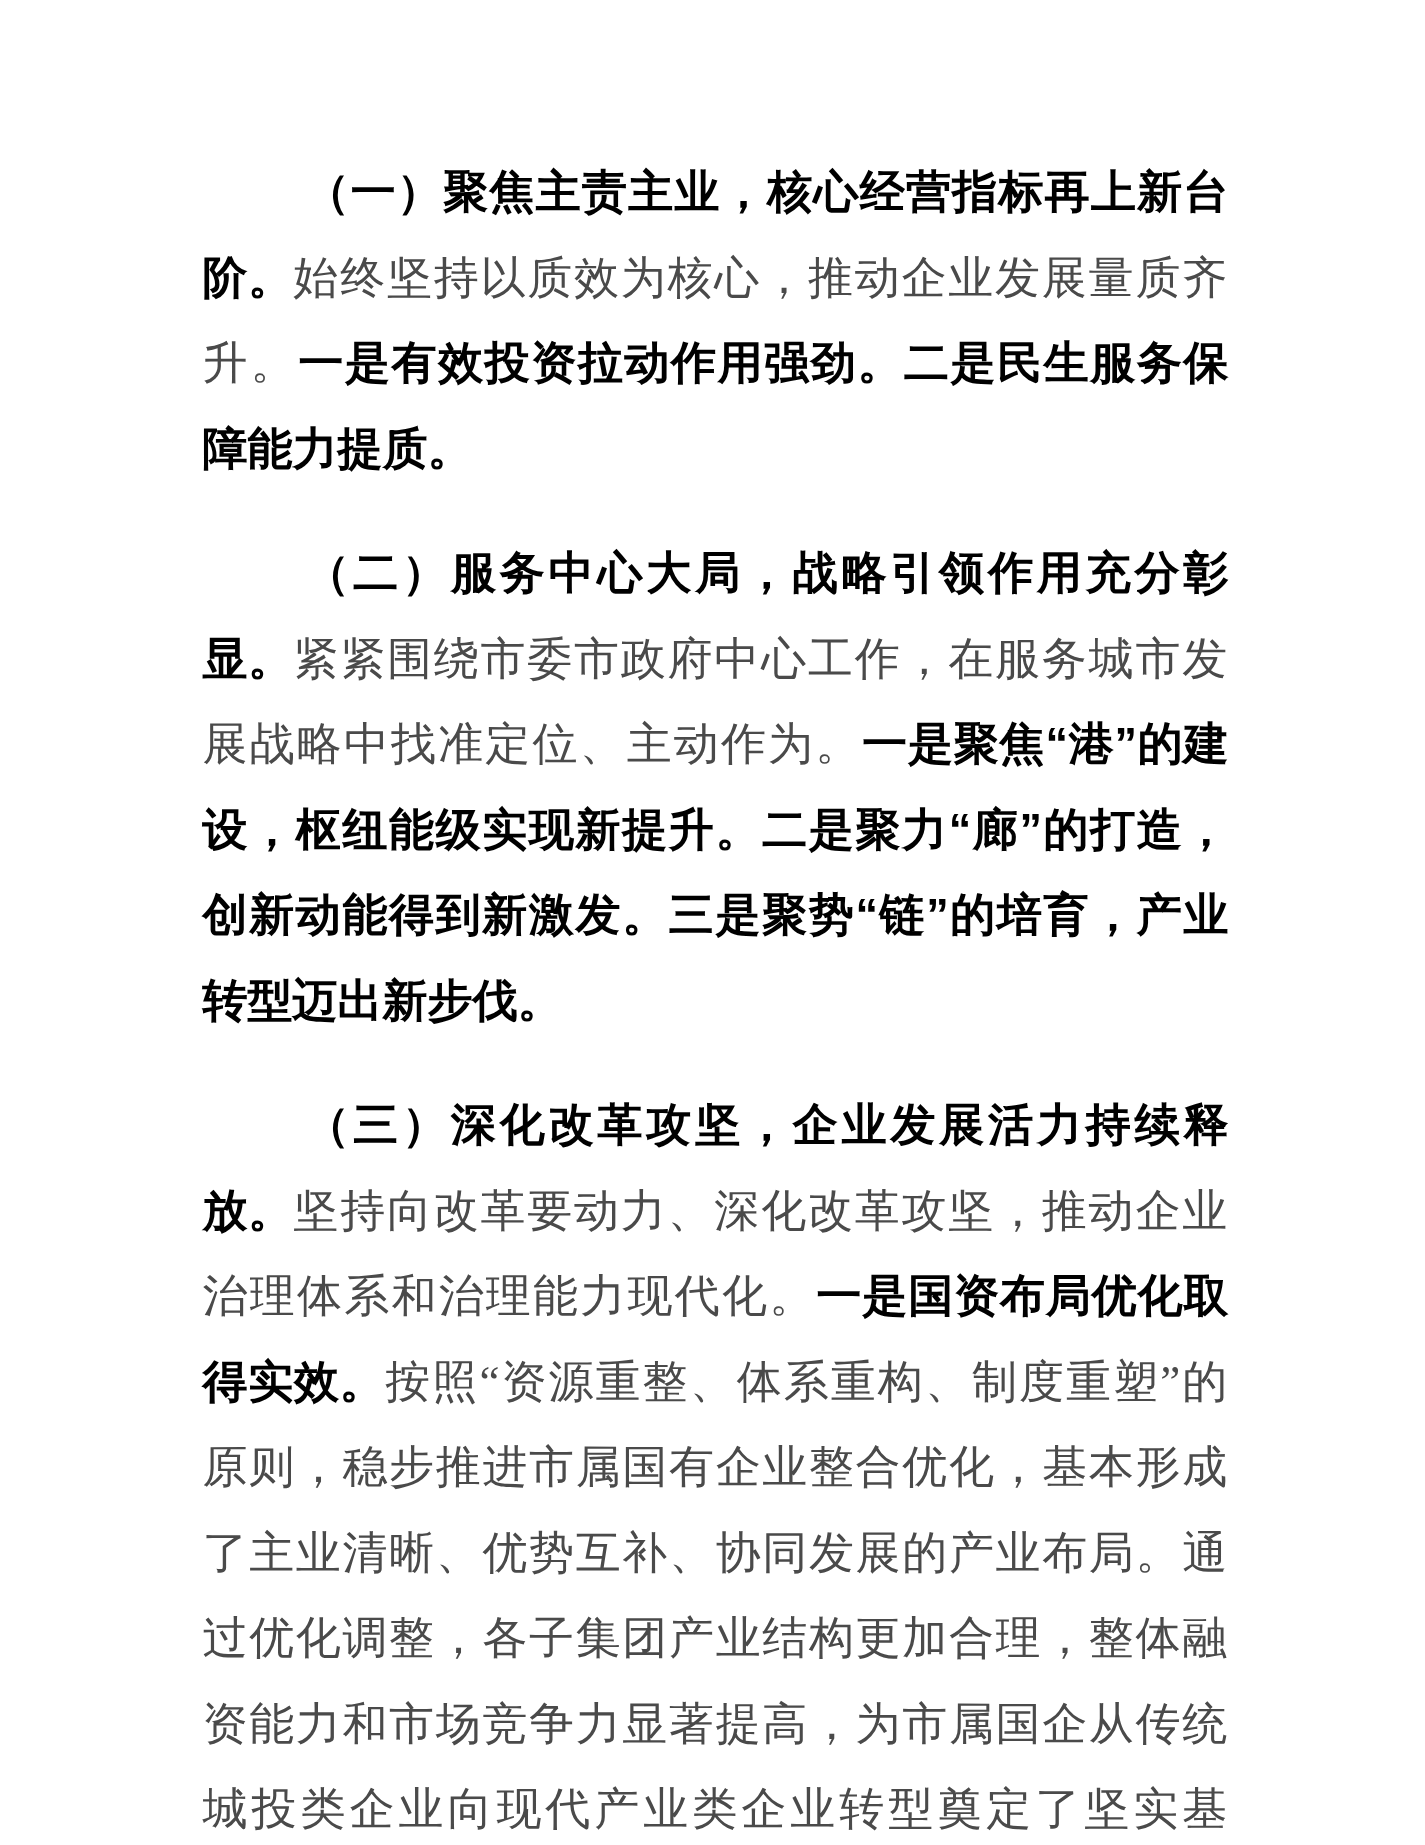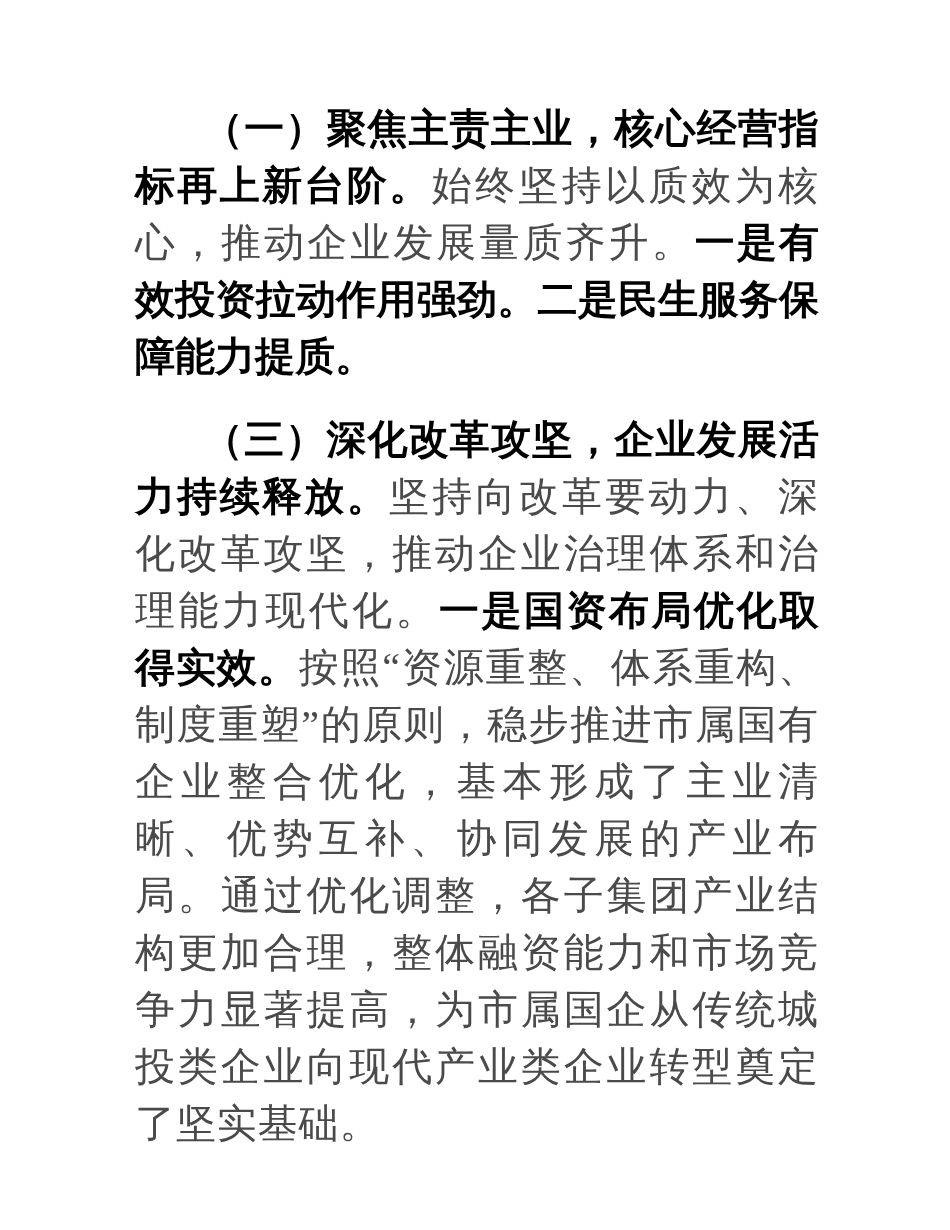--- a/index.html
+++ b/index.html
@@ -24,21 +24,21 @@
     position: absolute;
     left: 135px;
     top: 100px;
     width: 684px;
   }
   .para {
     margin: 0 0 26px 0;
     text-indent: 68px;
     text-align: justify;
     text-justify: inter-character;
-    font-size: 40px;
+    font-size: 30px;
     line-height: 57px;
     letter-spacing: 0.9px;
     color: #4a4a4a;
     font-family: "Liberation Serif", "DejaVu Serif", serif;
     word-break: break-all;
   }
   .para:last-child {
     margin-bottom: 0;
   }
   .b {
@@ -56,19 +56,22 @@
 </head>
 <body>
 
 <div class="page">
   <div class="content">
 
     <p class="para">
       <span class="b">（一）聚焦主责主业，核心经营指标再上新台阶。</span><span class="r">始终坚持以质效为核心，推动企业发展量质齐升。</span><span class="b">一是有效投资拉动作用强劲。二是民生服务保障能力提质。</span>
     </p>
 
+    <p class="para">
+      <span class="b">（二）服务中心大局，战略引领作用充分彰显。</span><span class="r">紧紧围绕市委市政府中心工作，在服务城市发展战略中找准定位、主动作为。</span><span class="b">一是聚焦“港”的建设，枢纽能级实现新提升。二是聚力“廊”的打造，创新动能得到新激发。三是聚势“链”的培育，产业转型迈出新步伐。</span>
+    </p>
 
     <p class="para">
       <span class="b">（三）深化改革攻坚，企业发展活力持续释放。</span><span class="r">坚持向改革要动力、深化改革攻坚，推动企业治理体系和治理能力现代化。</span><span class="b">一是国资布局优化取得实效。</span><span class="r">按照“资源重整、体系重构、制度重塑”的原则，稳步推进市属国有企业整合优化，基本形成了主业清晰、优势互补、协同发展的产业布局。通过优化调整，各子集团产业结构更加合理，整体融资能力和市场竞争力显著提高，为市属国企从传统城投类企业向现代产业类企业转型奠定了坚实基础。</span>
     </p>
 
   </div>
 </div>
 
 </body></html>

